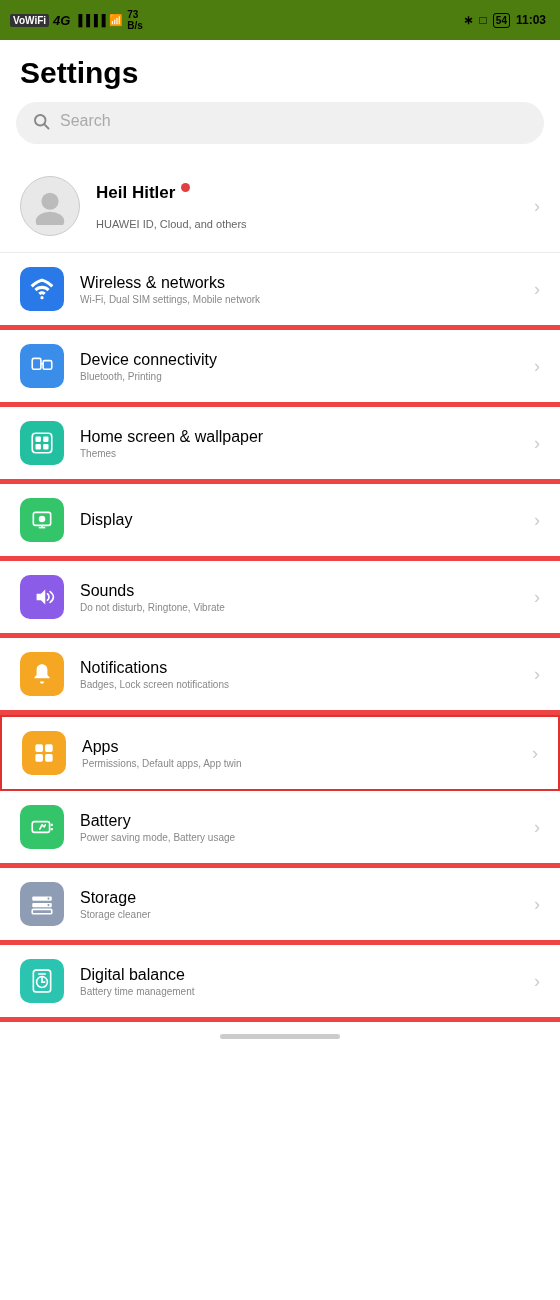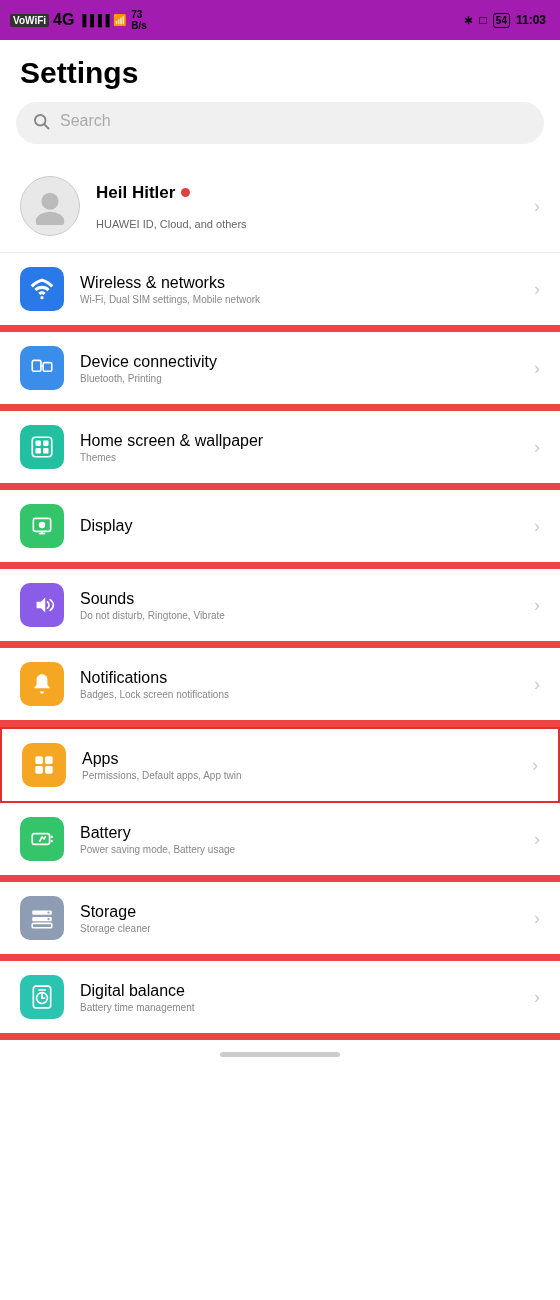--- a/index.html
+++ b/index.html
@@ -9,21 +9,21 @@
       background: #ffffff;
       font-family: -apple-system, 'Helvetica Neue', Arial, sans-serif;
       position: relative;
       overflow-x: hidden;
     }
 
     
     .status-bar {
       width: 100%;
       height: 40px;
-      background: #a21caf;
+      background: #4d7c0f;
       display: flex;
       align-items: center;
       justify-content: space-between;
       padding: 0 14px 0 10px;
     }
     .status-left {
       display: flex;
       align-items: center;
       gap: 4px;
       font-size: 11px;
@@ -94,21 +94,21 @@
       display: flex;
       align-items: center;
       justify-content: center;
       flex-shrink: 0;
     }
     .profile-info {
       flex: 1;
     }
     .profile-name-row {
       display: flex;
-      align-items: center;
+      align-items: flex-start;
       gap: 6px;
     }
     .profile-name {
       font-size: 17px;
       font-weight: 700;
       color: #000;
     }
     .profile-dot {
       width: 9px;
       height: 9px;
@@ -128,21 +128,21 @@
     }
 
     
     .settings-list {
       padding: 0;
     }
     .settings-item {
       display: flex;
       align-items: center;
       padding: 14px 20px;
-      border-bottom: 7px solid #ef4444;
+      border-bottom: 5px solid #ef4444;
       gap: 16px;
       position: relative;
       cursor: pointer;
       background: #fff;
     }
     .settings-item.highlighted {
       border: 2.5px solid #e03030;
       margin: 0 0;
       background: #fff;
     }
@@ -201,21 +201,21 @@
       border-radius: 3px;
       background: #ccc;
     }
   </style>
 </head>
 <body>
 
 <div class="status-bar">
   <div class="status-left">
     <span style="font-size:10px;font-weight:700;background:#333;color:#fff;padding:1px 3px;border-radius:2px;">VoWiFi</span>
-    <span style="font-size:16px;">4G</span>
+    <span style="font-size:13px;font-style:italic;">4G</span>
     <span>▐▐▐▐</span>
     <span>📶</span>
     <span style="font-size:10px;">73<br>B/s</span>
   </div>
   <div class="status-right">
     <span>∗</span>
     <span>□</span>
     <span class="battery-box">
       <span>54</span>
     </span>

